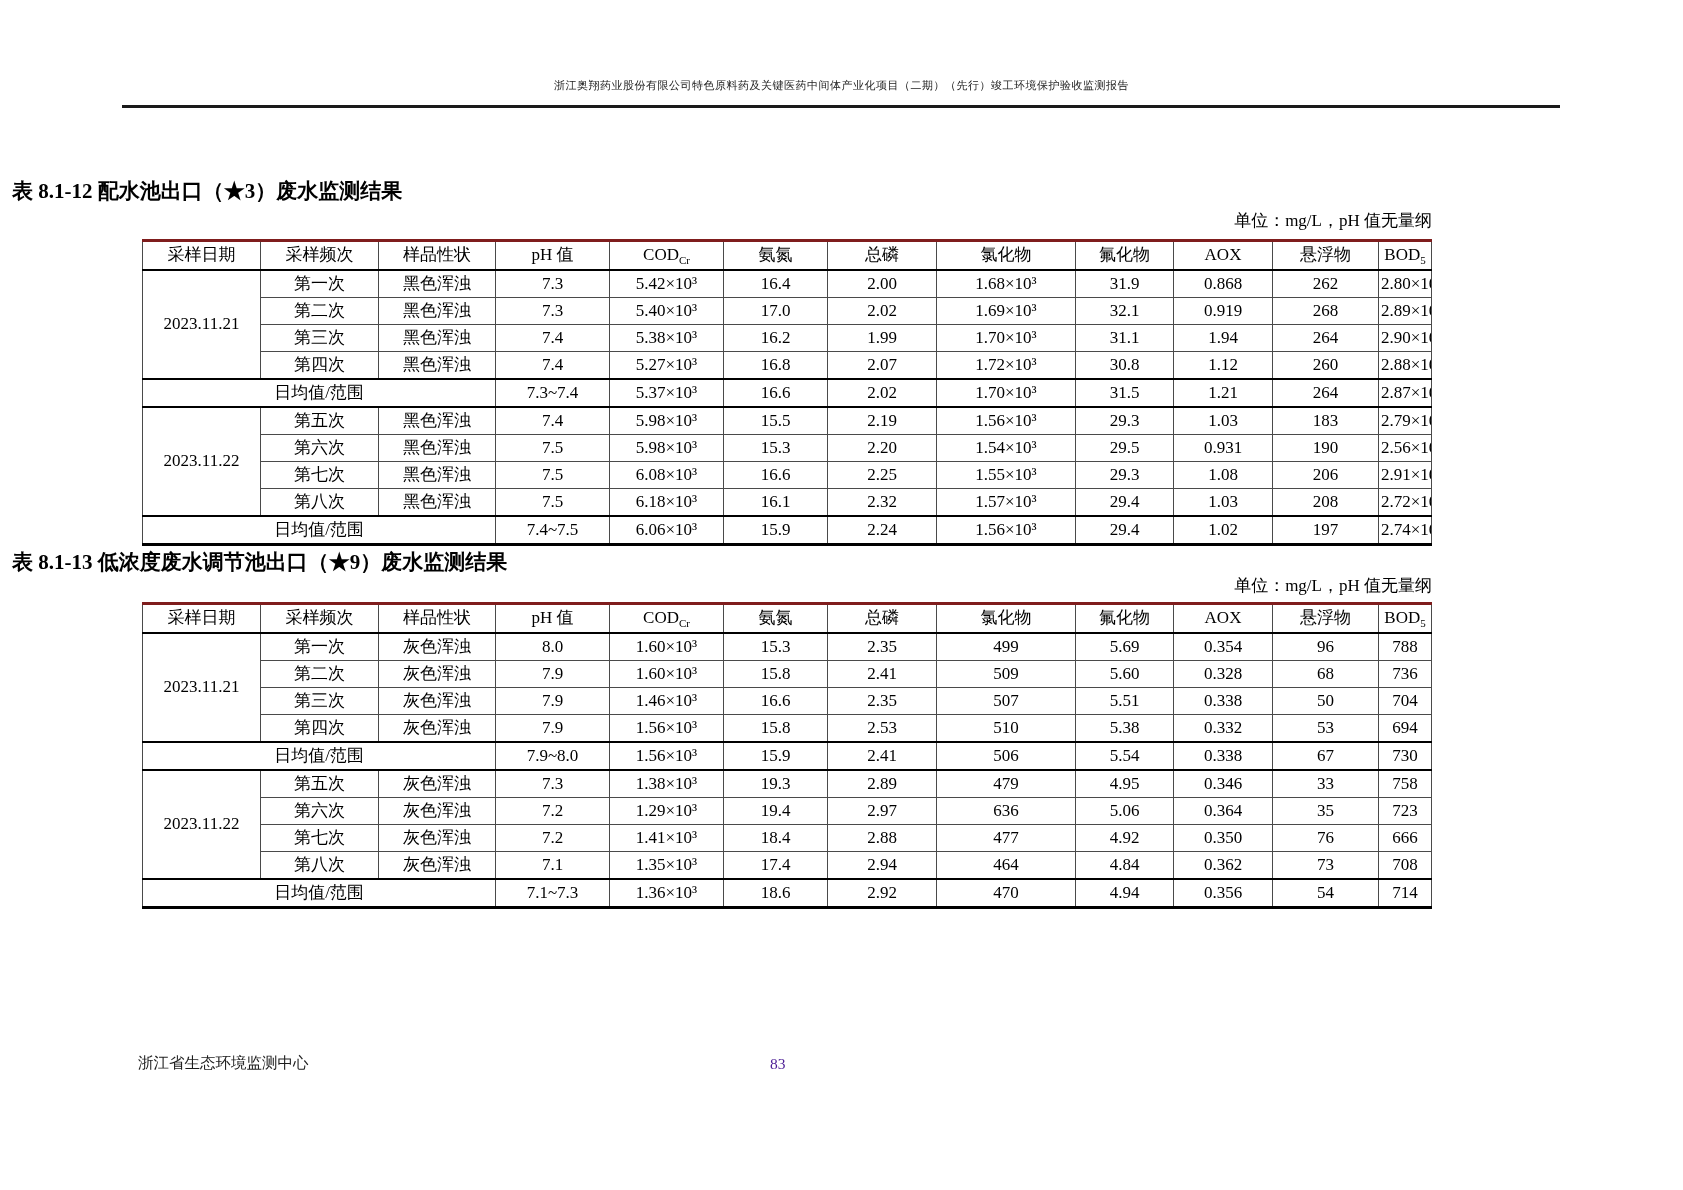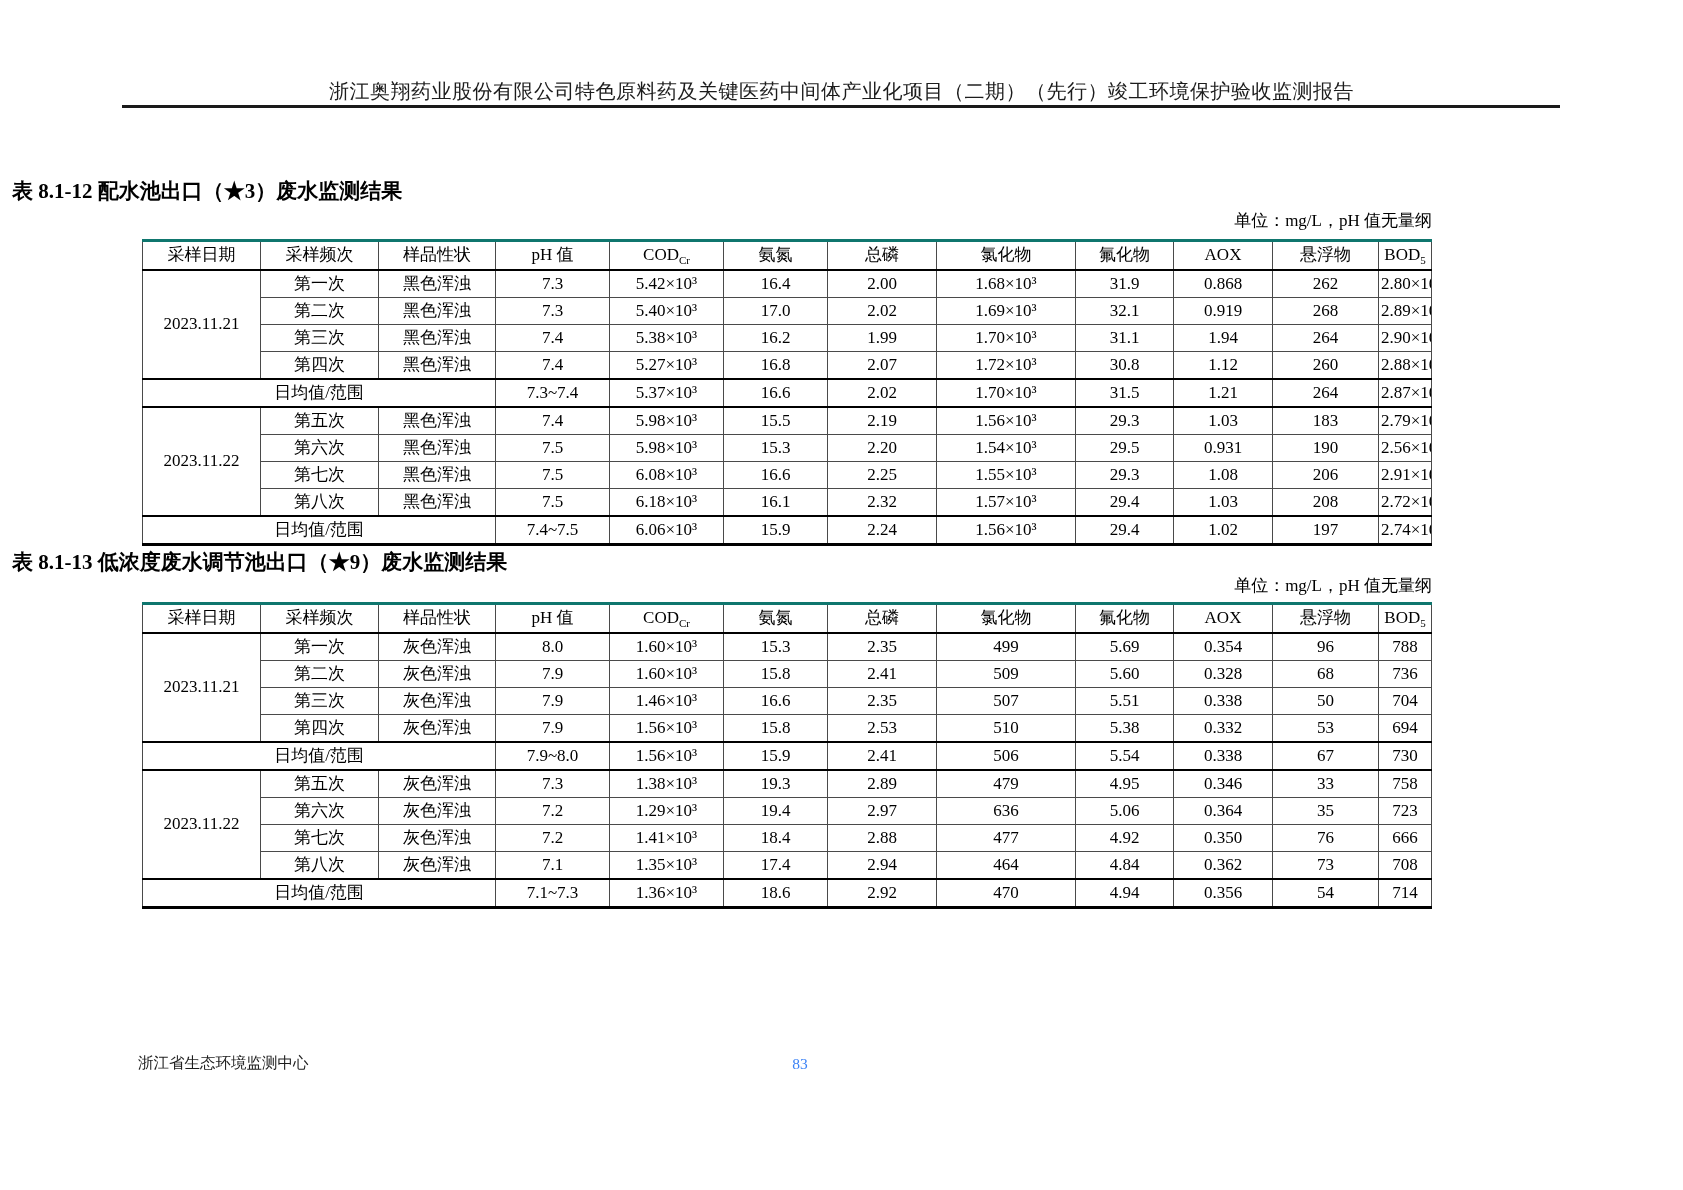--- a/index.html
+++ b/index.html
@@ -5,21 +5,21 @@
   html,body { margin:0; padding:0; background:#ffffff; }
   body {
     width:1683px; height:1190px;
     font-family:"Liberation Serif","DejaVu Serif",serif;
     color:#111;
   }
   .page { position:relative; width:1683px; height:1190px; background:#fff; overflow:hidden; }
 
   .doc-header-text {
     position:absolute; top:78px; left:0; width:100%;
-    text-align:center; font-size:20px; letter-spacing:0.5px; color:#1c1c1c;
+    text-align:center; font-size:11px; letter-spacing:0.5px; color:#1c1c1c;
   }
   .doc-header-rule {
     position:absolute; top:105px; left:122px; width:1438px; height:3px; background:#1a1a1a;
   }
 
   .table-title {
     position:absolute; left:0; width:100%; margin:12px;
     text-align:left; font-size:21px; font-weight:bold; color:#000;
   }
   #title1 { top:165px; }
@@ -41,39 +41,39 @@
   #table1 { top:239px; }
   #table2 { top:602px; }
 
   .monitor-table th, .monitor-table td {
     border:1px solid #4a4a4a;
     text-align:center; vertical-align:middle;
     padding:0 2px; height:26px; line-height:1.1;
     font-weight:normal; color:#000;
     overflow:hidden; white-space:nowrap;
   }
-  .monitor-table thead th { height:27px; border-bottom:2px solid #000; border-top:3px solid #0f766e; }
+  .monitor-table thead th { height:27px; border-bottom:2px solid #000; border-top:3px solid #7f1d1d; }
   .monitor-table tr.summary td { border-top:2px solid #000; border-bottom:2px solid #000; }
 
   .monitor-table th:nth-child(1){width:113px}
   .monitor-table th:nth-child(2){width:113px}
   .monitor-table th:nth-child(3){width:112px}
   .monitor-table th:nth-child(4){width:109px}
   .monitor-table th:nth-child(5){width:109px}
   .monitor-table th:nth-child(6){width:99px}
   .monitor-table th:nth-child(7){width:104px}
   .monitor-table th:nth-child(8){width:134px}
   .monitor-table th:nth-child(9){width:93px}
   .monitor-table th:nth-child(10){width:94px}
   .monitor-table th:nth-child(11){width:101px}
 
   .monitor-table sub { font-size:11px; line-height:0;font-family:Liberation Serif, serif; }
 
   .footer-org  { position:absolute; left:138px; top:1053px; font-size:15.5px; color:#1c1c1c; }
-  .footer-page { position:absolute; left:770px; top:1055px; width:60px; text-align:center; font-size:15.5px; color:#3b82f6; }
+  .footer-page { position:absolute; left:770px; top:1055px; width:60px; text-align:left; font-size:15.5px; color:#4c1d95; }
 </style>
 </head>
 <body>
 
 <div class="page">
 
   <div class="doc-header-text">浙江奥翔药业股份有限公司特色原料药及关键医药中间体产业化项目（二期）（先行）竣工环境保护验收监测报告</div>
   <div class="doc-header-rule"></div>
 
   <h2 class="table-title" id="title1">表 8.1-12 配水池出口（★3）废水监测结果</h2>

